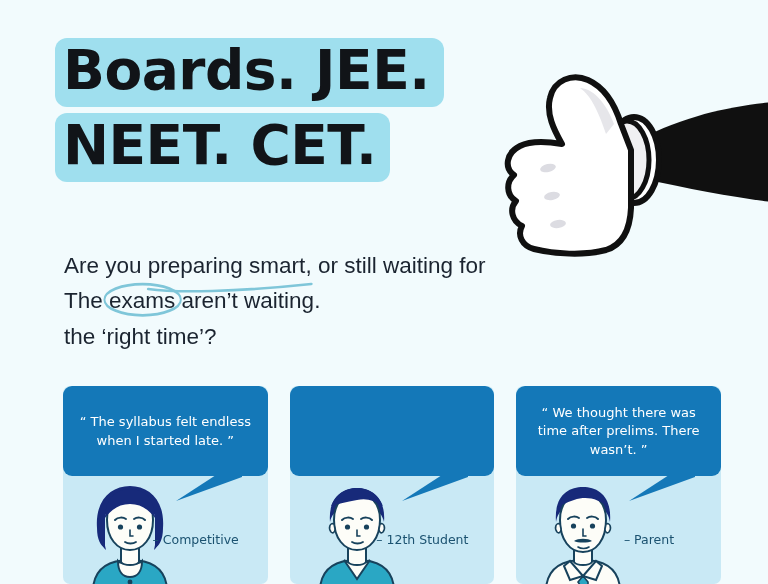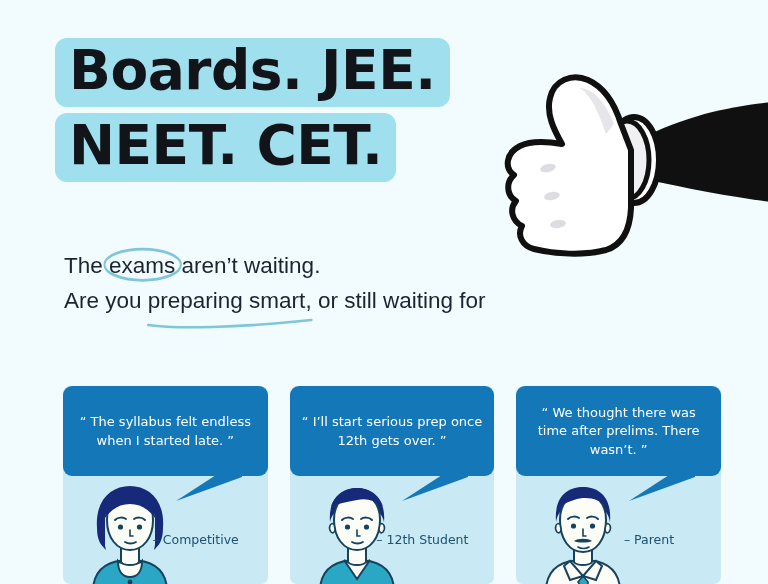--- a/index.html
+++ b/index.html
@@ -25,21 +25,21 @@
   .headline {
     position:absolute;
     left:55px;
     top:38px;
     z-index:6;
   }
   .headline-line {
     display:inline-block;
     background:#9fdfee;
     border-radius:12px;
-    padding:4px 14px 8px 14px;
+    padding:4px 14px 8px 8px;
     color:#111418;
     font-family:"DejaVu Sans", sans-serif;
     font-size:55px;
     font-weight:700;
     letter-spacing:-0.5px;
     line-height:1.04;
     white-space:nowrap;
   }
   .headline-line.line2 { margin-top:6px; }
   .headline-row { display:block; }
@@ -200,29 +200,30 @@
     <span class="headline-row">
       <span class="headline-line">Boards. JEE.</span>
     </span>
     <span class="headline-row">
       <span class="headline-line line2">NEET. CET.</span>
     </span>
   </div>
 
   <div class="subcopy">
     <span class="ln">
+      <span>Are you </span><span class="mark-under"><span>preparing smart</span><svg class="swoosh" viewBox="0 0 160 14" preserveAspectRatio="none">
+            <path d="M4 9 C 30 13, 86 12, 156 4" fill="none" stroke="#7fc6d9" stroke-width="2.6" stroke-linecap="round"></path>
+          </svg></span><span>, or still waiting for</span>
+    </span>
+    <span class="ln">
       <span>The </span><span class="mark-circle"><span>exams</span><svg class="ellipse" viewBox="0 0 100 34" preserveAspectRatio="none">
             <ellipse cx="50" cy="17" rx="47" ry="13.5" fill="none" stroke="#7fc6d9" stroke-width="2.4"></ellipse>
           </svg></span><span> aren’t waiting.</span>
     </span>
-    <span class="ln">
-      <span>Are you </span><span class="mark-under"><span>preparing smart</span><svg class="swoosh" viewBox="0 0 160 14" preserveAspectRatio="none">
-            <path d="M4 9 C 30 13, 86 12, 156 4" fill="none" stroke="#7fc6d9" stroke-width="2.6" stroke-linecap="round"></path>
-          </svg></span><span>, or still waiting for</span>
-    </span>
+    <span class="ln">the ‘right time’?</span>
   </div>
 
   <div class="cards">
 
     <div class="card">
       <div class="bubble">
         <span class="bubble-text">“ The syllabus felt endless when I started late. ”</span>
         <svg class="bubble-tail" viewBox="0 0 66 26">
           <path d="M66 0 L66 2 L0 26 L40 0 Z" fill="#1478b8"></path>
         </svg>
@@ -256,21 +257,20 @@
           <circle cx="68.5" cy="43" r="2.6" fill="#17425c"></circle>
 
           <path d="M59 46 L59 52 L62 52" fill="none" stroke="#17425c" stroke-width="1.6" stroke-linecap="round"></path>
           <path d="M54 58 C 57 60, 62 60, 65 58" fill="none" stroke="#17425c" stroke-width="1.8" stroke-linecap="round"></path>
         </svg>
       </div>
     </div>
 
     <div class="card">
       <div class="bubble">
-        <span class="bubble-text">“ I’ll start serious prep once 12th gets over. ”</span>
         <svg class="bubble-tail" viewBox="0 0 66 26">
           <path d="M66 0 L66 2 L0 26 L40 0 Z" fill="#1478b8"></path>
         </svg>
       </div>
       <div class="card-lower">
         <div class="attrib">
           <span class="a-ln">– 12th Student</span>
         </div>
         <svg class="avatar" viewBox="0 0 118 104">
           <path d="M22 104 C 24 84, 38 76, 59 76 C 80 76, 94 84, 96 104 Z" fill="#2aa7c4" stroke="#17425c" stroke-width="2"></path>

